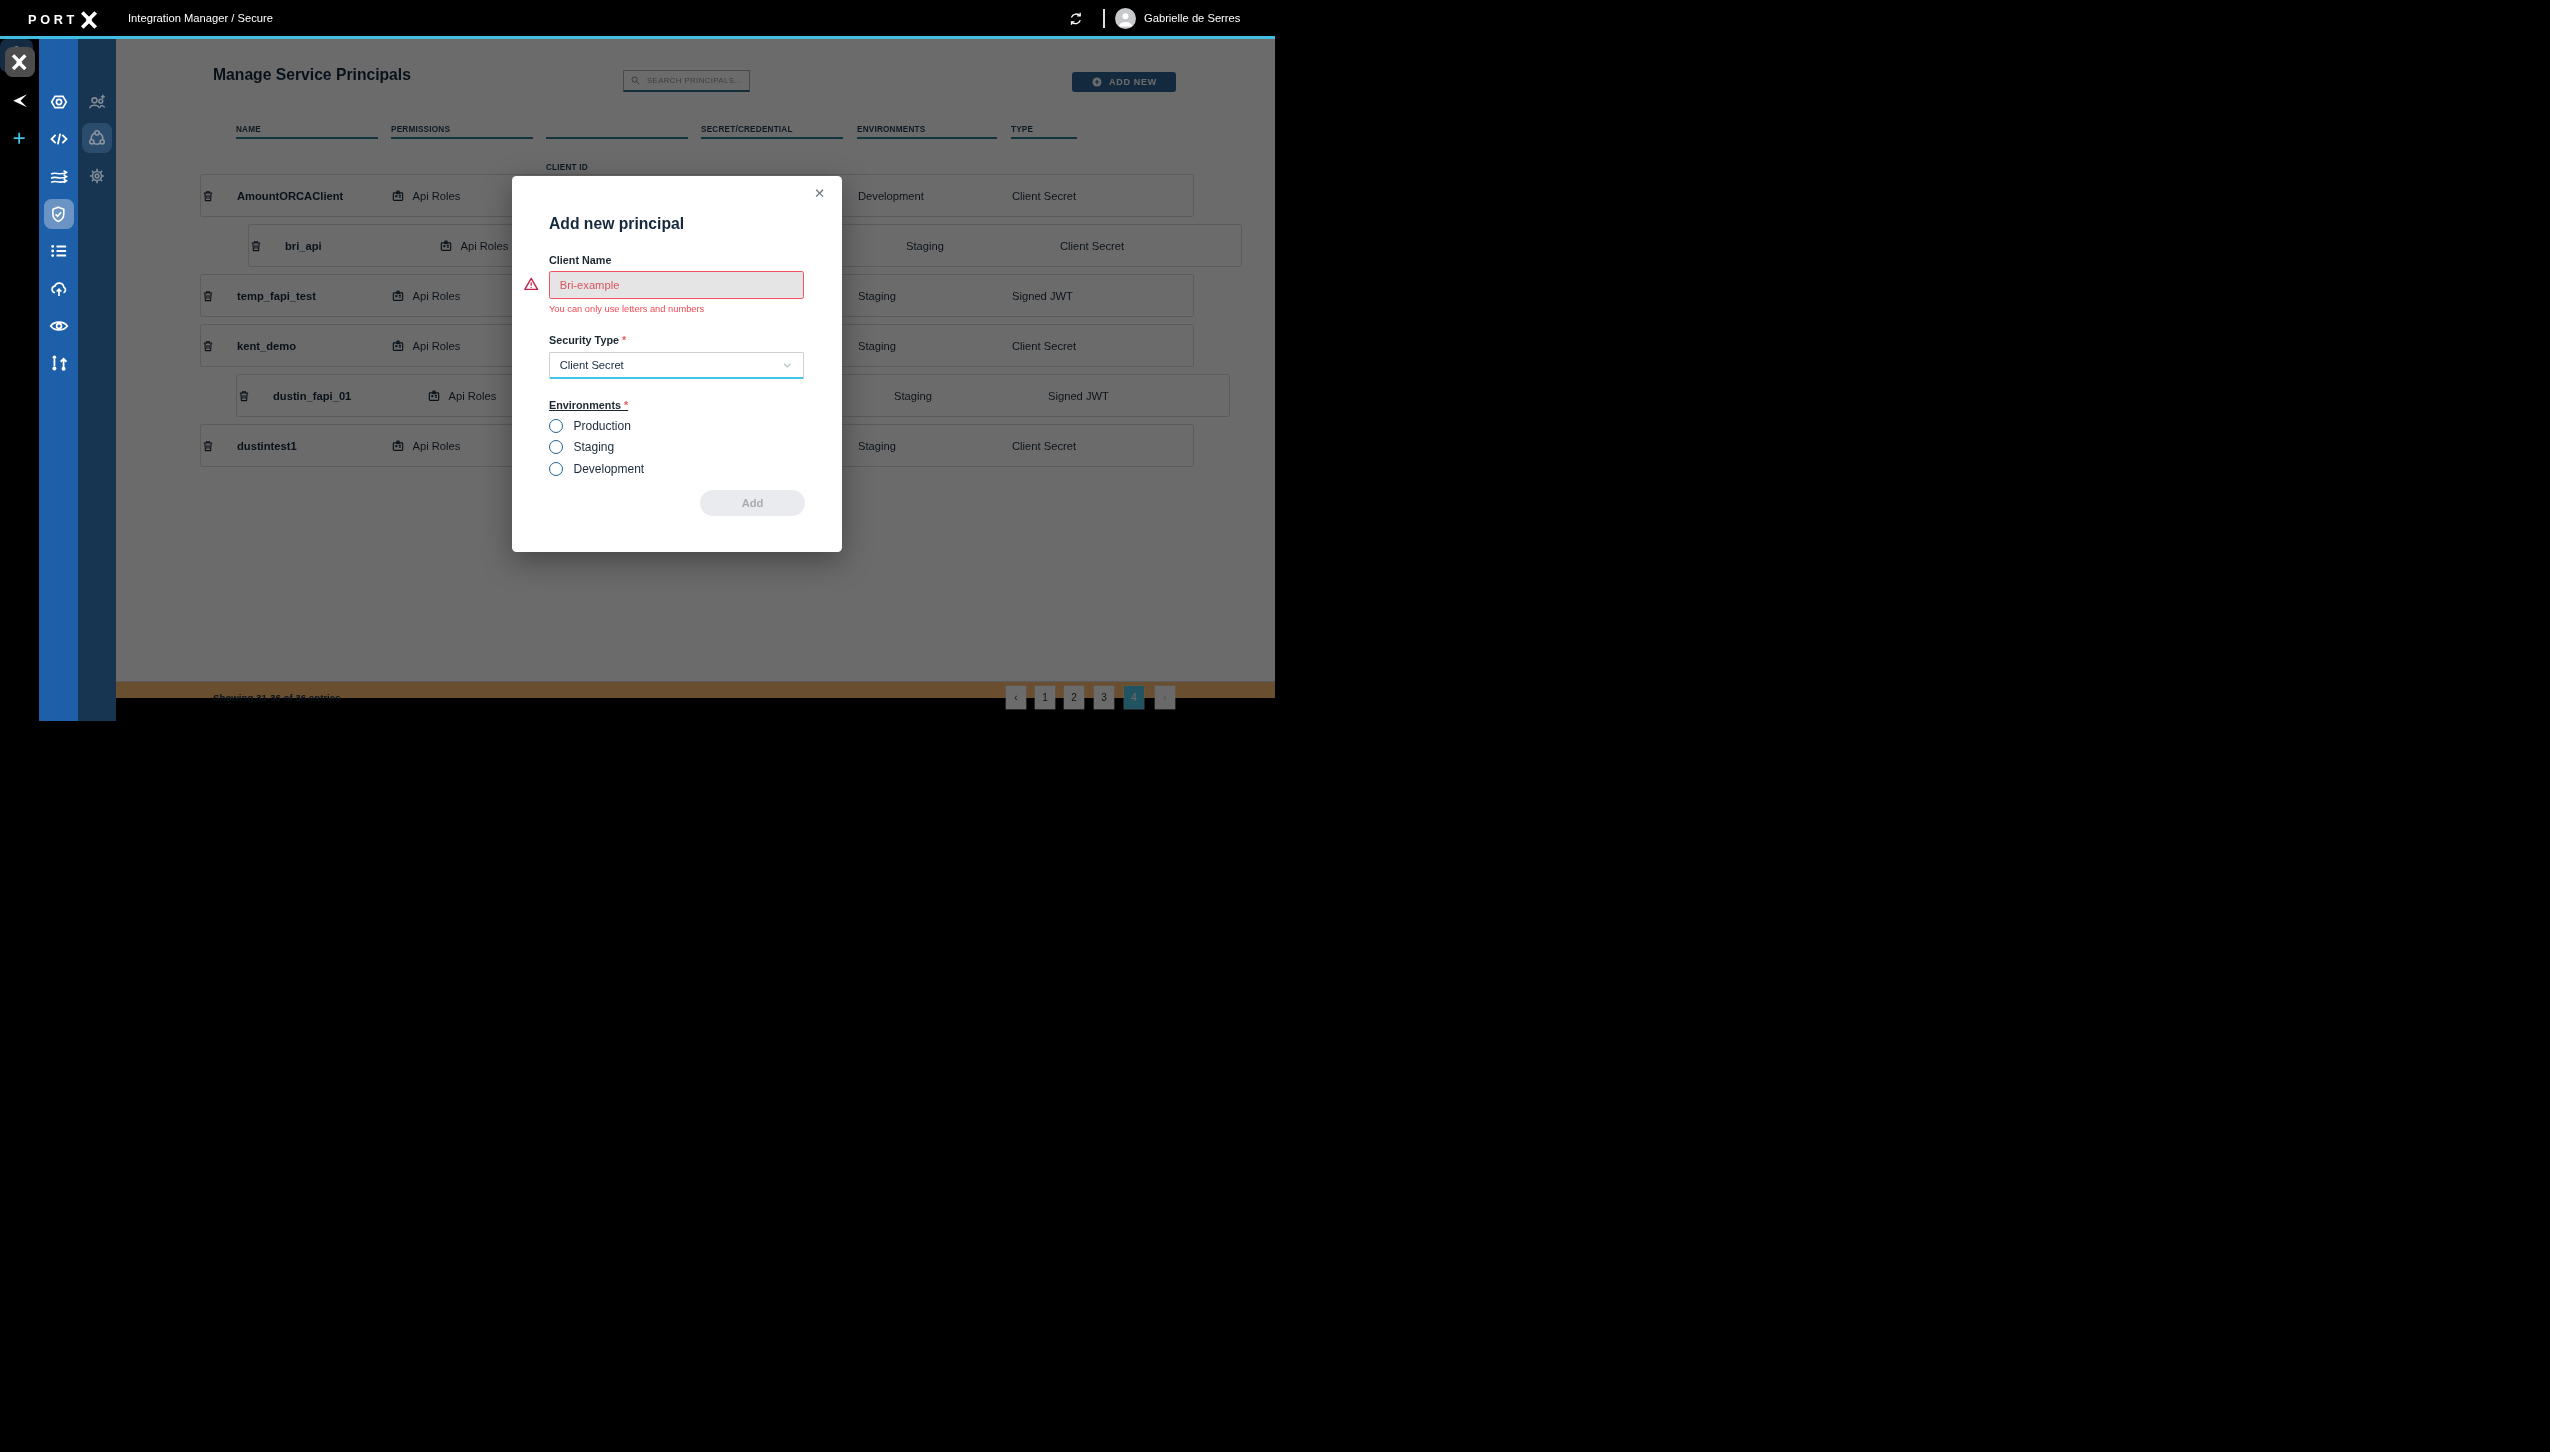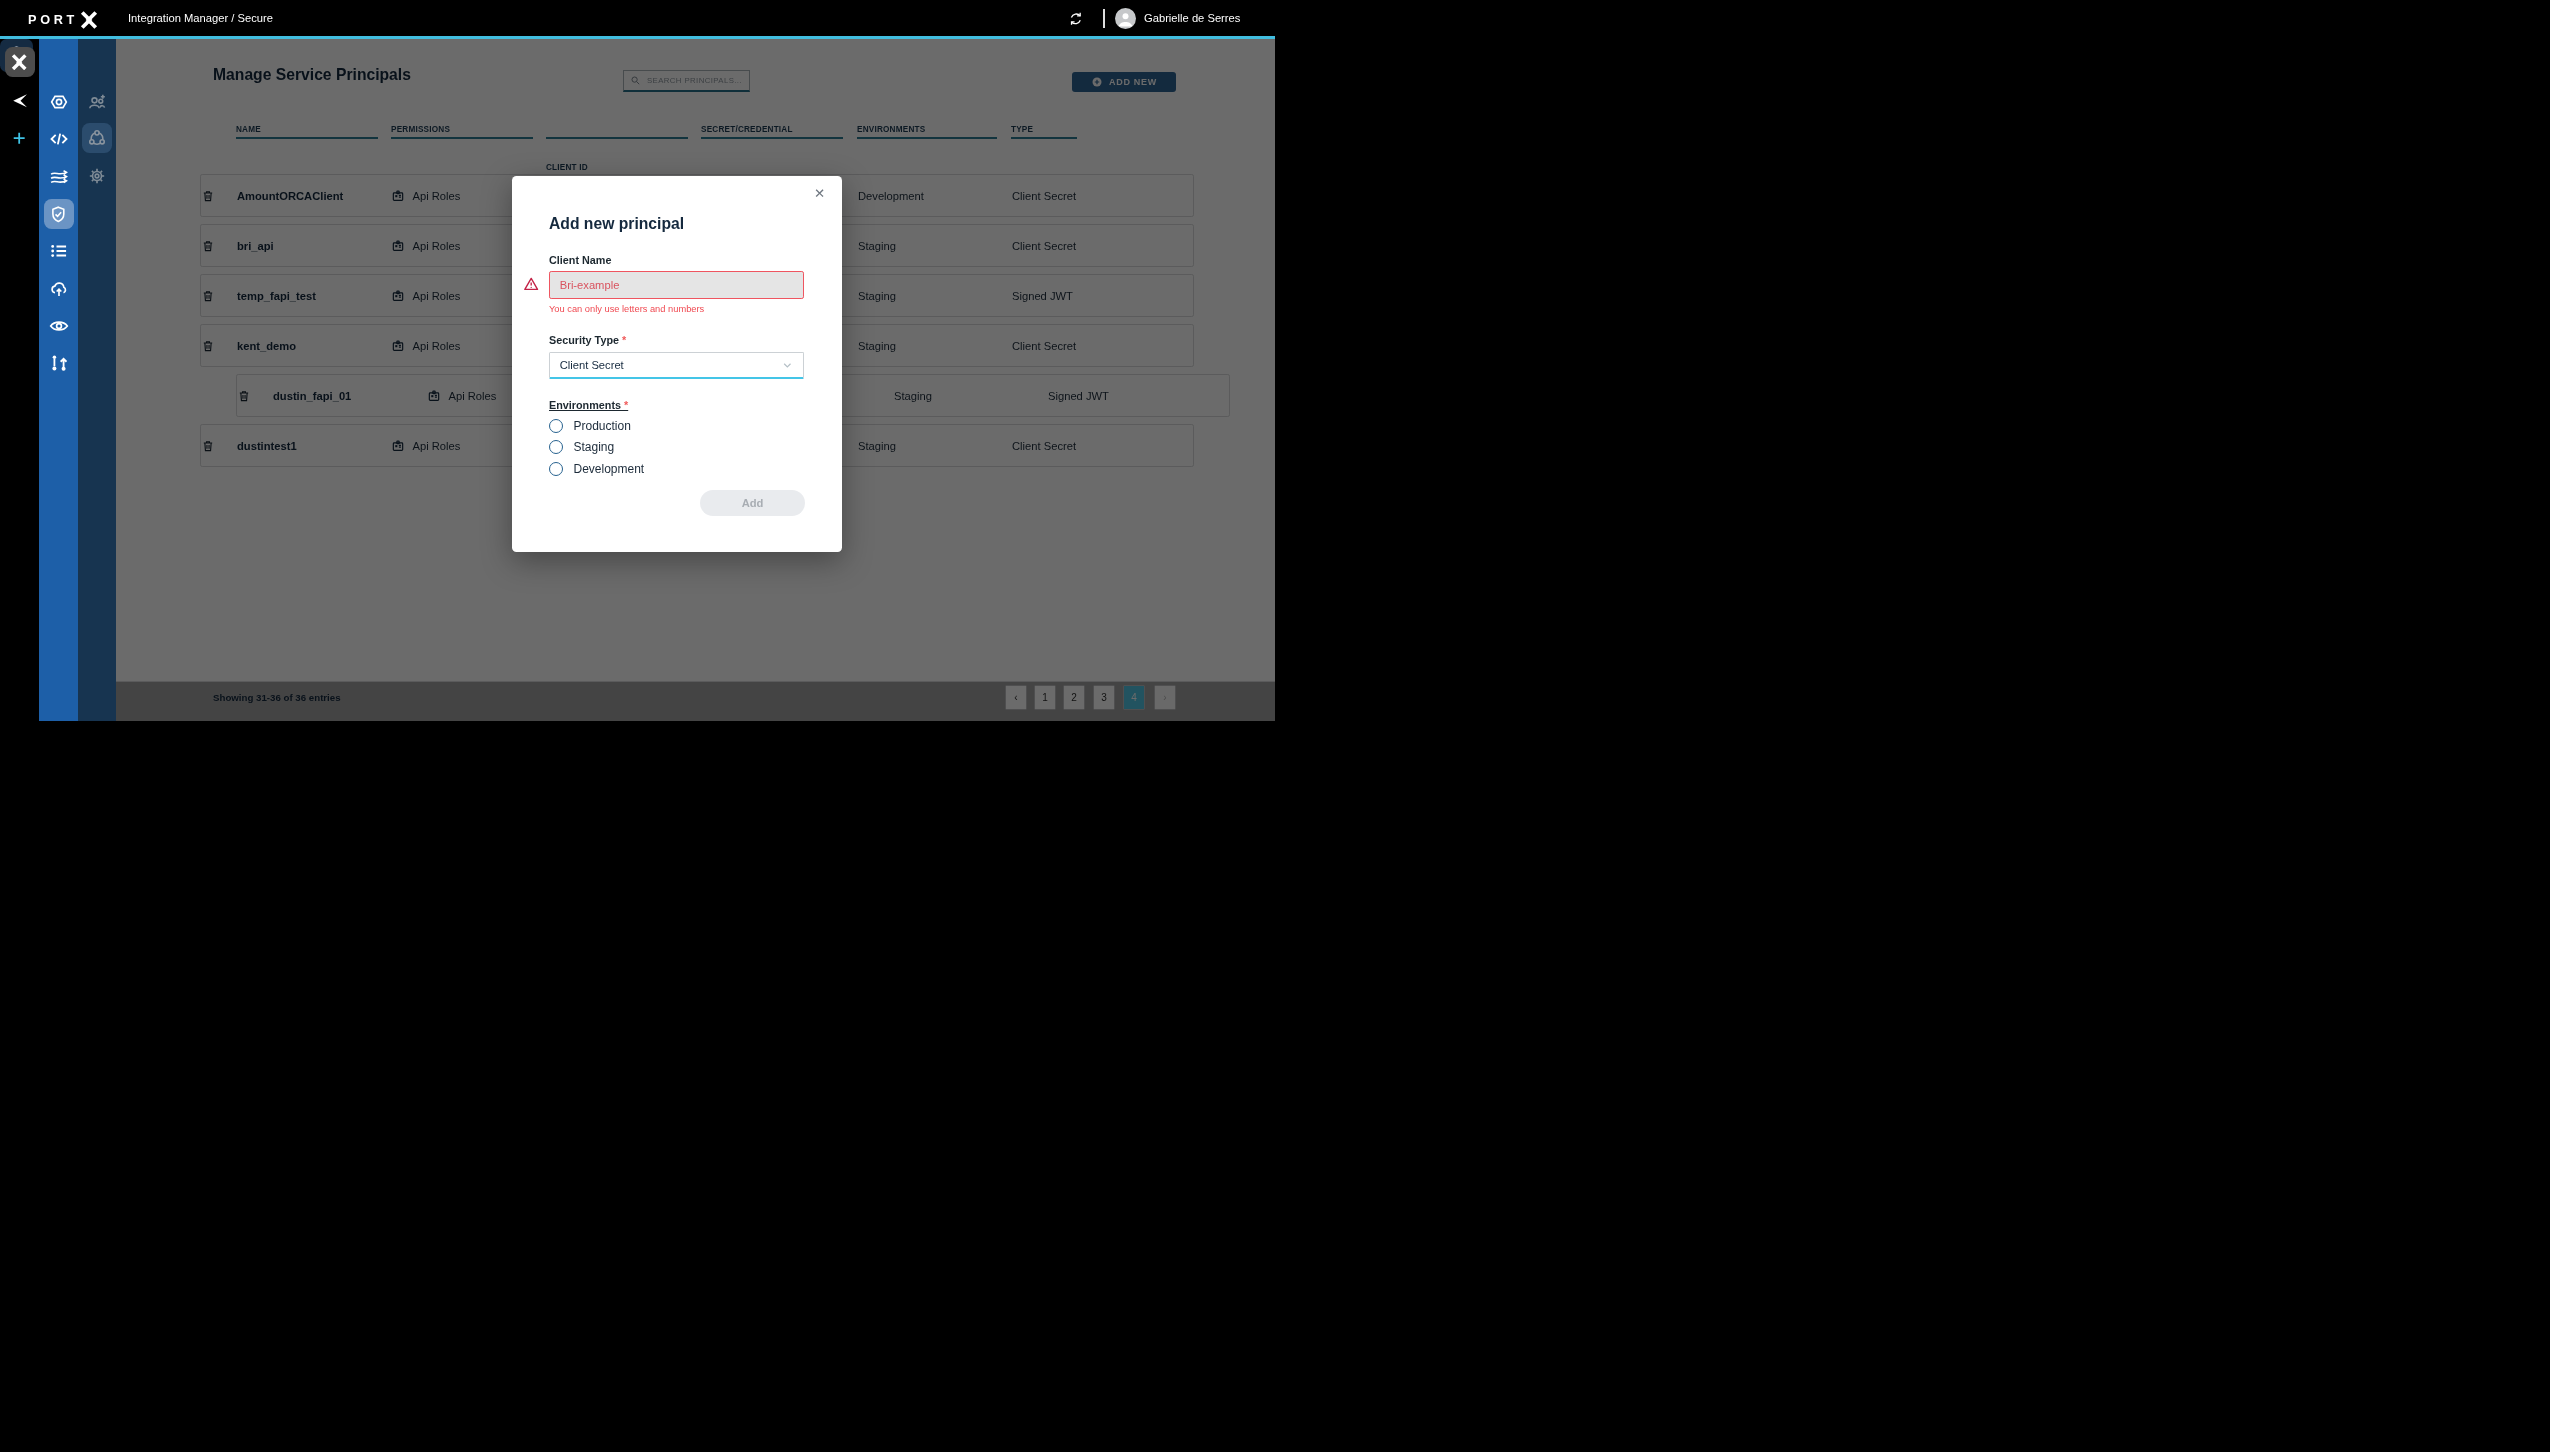--- a/index.html
+++ b/index.html
@@ -46,21 +46,21 @@
   .trow{left:200px;width:994px;height:43px;background:#fff;border:1.1px solid #d8dadc;border-radius:2.2px;
         box-sizing:border-box;z-index:2;}
   .cell{position:absolute;top:0;height:41px;display:flex;align-items:center;font-size:11.2px;color:#1e2d3c;}
   .cname{left:36px;font-weight:bold;color:#15293e;}
   .cperm{left:190px;gap:7.5px;}
   .cenv{left:657px;}
   .ctype{left:811px;}
   .ctrash{left:940px;top:0;height:41px;display:flex;align-items:center;cursor:pointer;color:#1a2633;}
 
   
-  .footer{left:116px;top:681px;width:1159px;height:40px;background:#a3a3a3;border-top:1.1px solid #d8dadc;
+  .footer{left:116px;top:681px;width:1159px;height:17px;background:#fdba74;border-top:1.1px solid #d8dadc;
           box-sizing:border-box;z-index:2;}
   .showing{position:absolute;left:97px;top:0;height:31px;display:flex;align-items:center;
            font-size:9.7px;font-weight:bold;color:#15293e;}
   .pgbtn{position:absolute;top:3.7px;width:20px;height:23px;background:#fff;display:flex;align-items:center;
          justify-content:center;font-size:10px;color:#2e2e2e;cursor:pointer;box-shadow:0 0 0 0.4px #e3e4e5;}
   .pgbtn.active{background:#52c5e4;color:#fff;}
   .pgbtn.disabled{background:#fbfbfb;color:#b5b5b5;cursor:default;}
 
   
   .overlay{left:116px;top:39px;width:1159px;height:687px;background:rgba(0,0,0,.58);z-index:5;}
@@ -310,21 +310,21 @@
       <span>Api Roles</span>
     </span>
     <span class="cell cenv">Development</span>
     <span class="cell ctype">Client Secret</span>
     <span class="ctrash">
         <svg width="14" height="14" viewBox="0 0 24 24" fill="none" stroke="#1a2633" stroke-width="1.9">
           <path d="M4.8,6.8 H19.2 M9.5,6.8 V4.8 H14.5 V6.8 M6.6,6.8 L7.6,20 H16.4 L17.4,6.8 M10.2,10.3 V16.6 M13.8,10.3 V16.6"></path>
         </svg>
       </span>
   </div>
-  <div class="abs trow" style="top:224px;">
+  <div class="abs trow" style="top:224px;margin-left:48px;">
     <span class="cell cname">bri_api</span>
     <span class="cell cperm">
       <span>
           <svg width="14" height="14" viewBox="0 0 24 24" fill="none" stroke="#15293e" stroke-width="2">
             <rect x="4" y="6.5" width="16" height="13" rx="1.5"></rect>
             <rect x="10" y="3.5" width="4" height="4.5" rx="1"></rect>
             <rect x="7.3" y="10.5" width="3.6" height="3.6" fill="#15293e" stroke="none"></rect>
             <path d="M13.5,11 H17 M13.5,14 H17"></path>
           </svg>
         </span>

